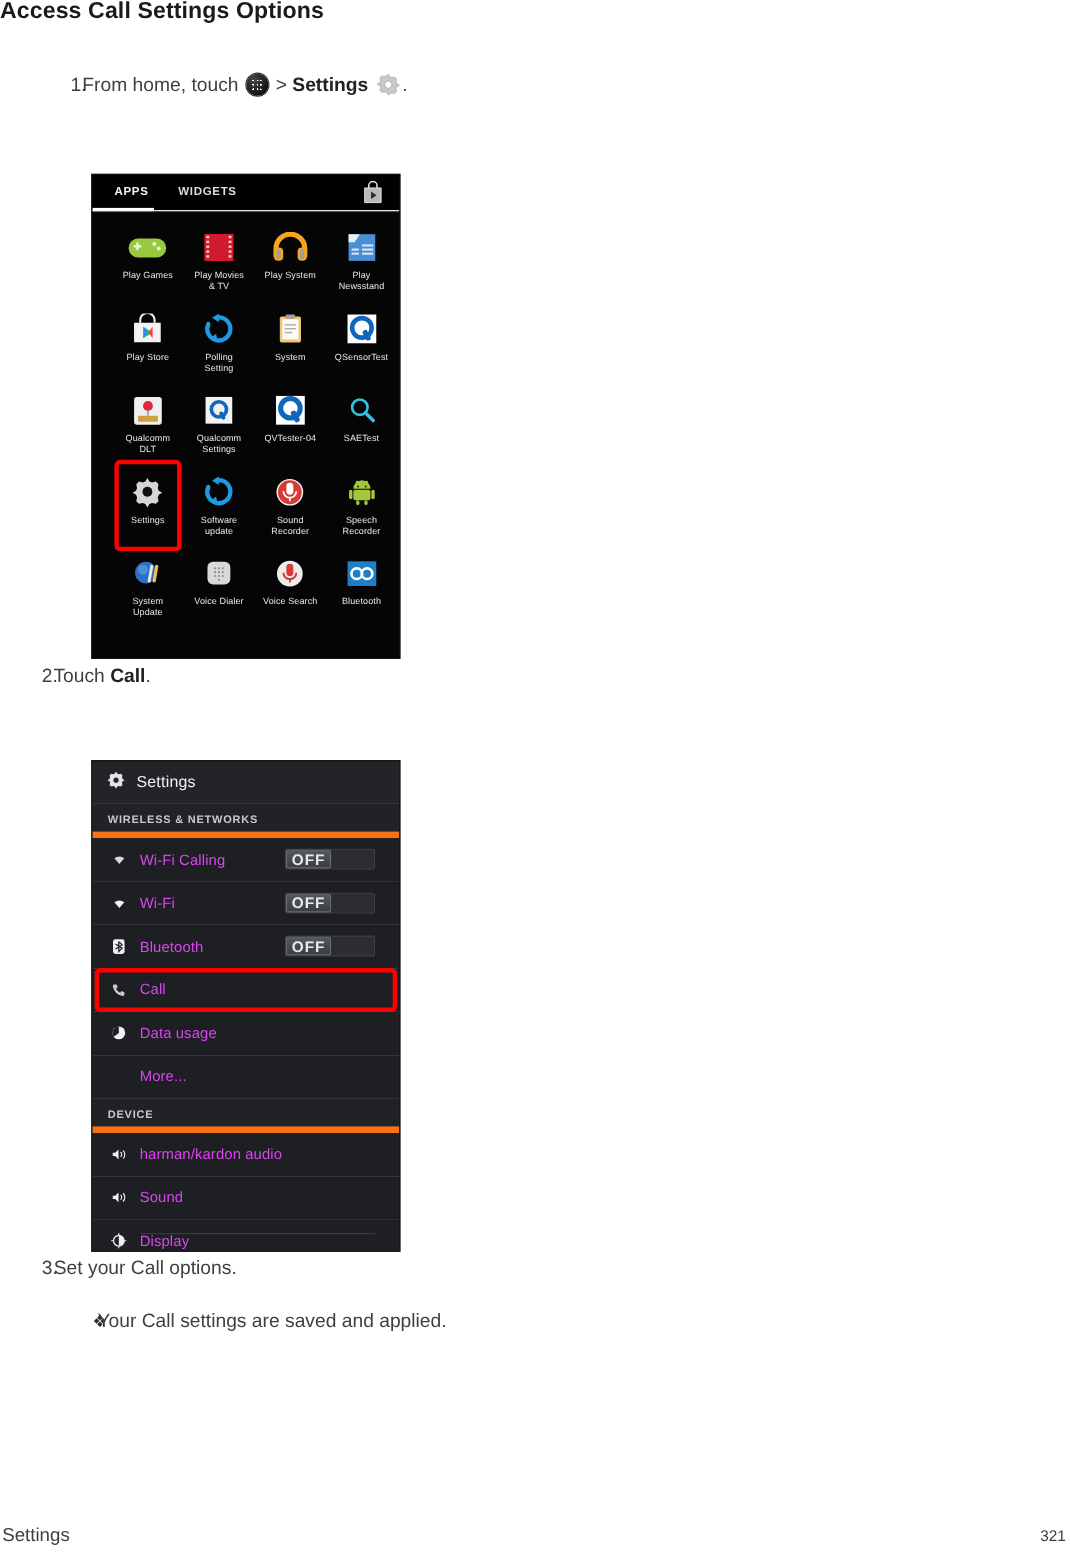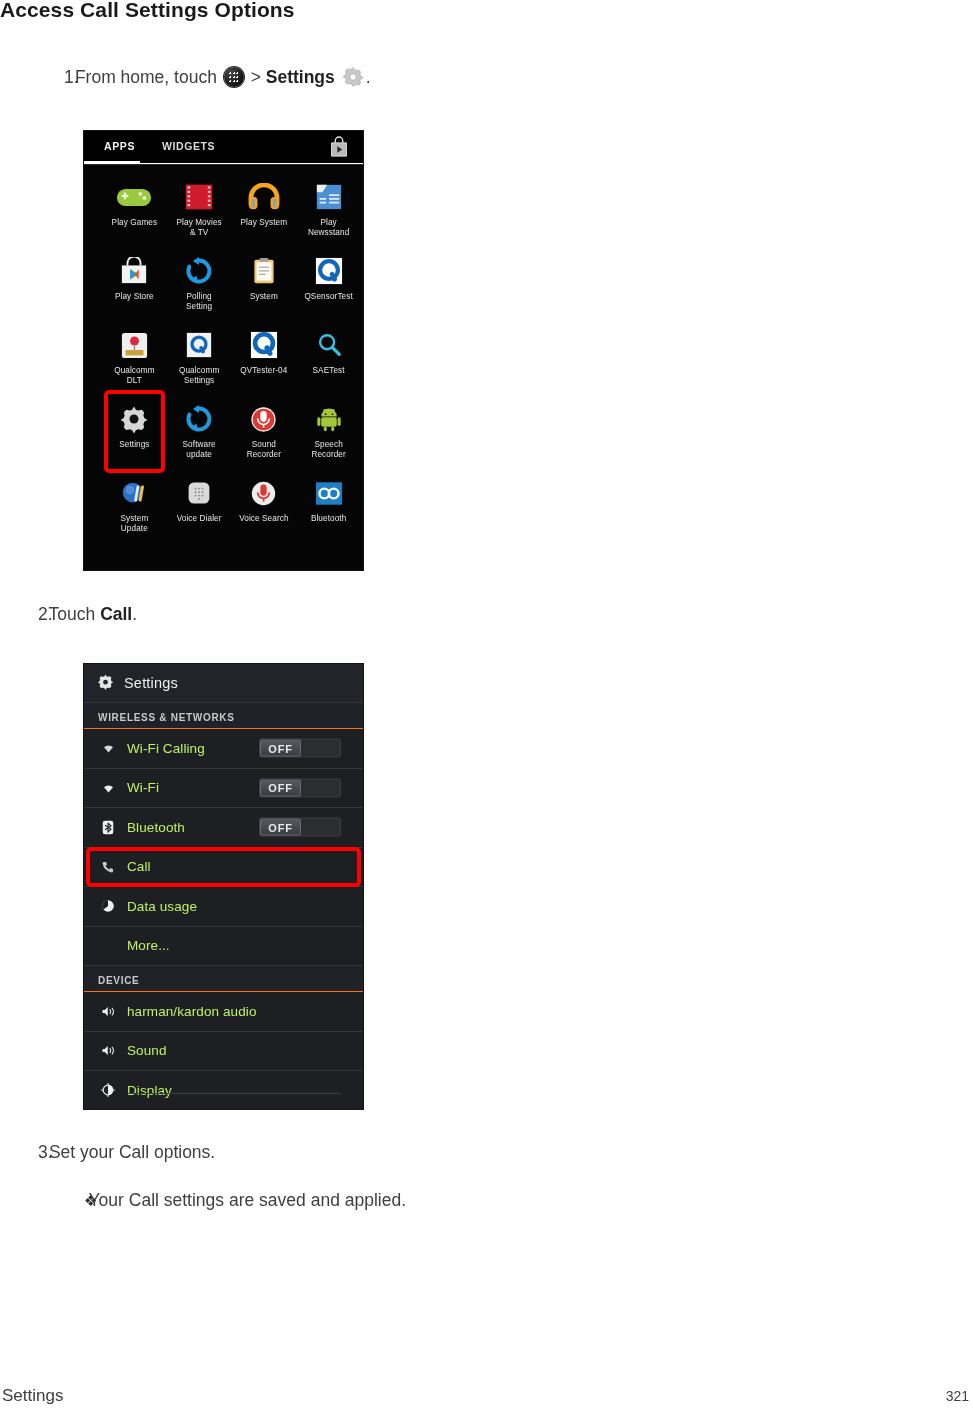--- a/index.html
+++ b/index.html
@@ -108,20 +108,21 @@
     background-position: 0 0, 3.8px 0, 7.6px 0, 0 3.8px, 3.8px 3.8px, 7.6px 3.8px, 0 7.6px, 3.8px 7.6px, 7.6px 7.6px;
   }
   .gear-ico { width: 22px; height: 22px; vertical-align: -5px; }
 
   
   .shot {
     position: absolute;
     background: #000;
     box-sizing: border-box;
     overflow: hidden;
+    margin-top: 28px;
   }
 
   
   #apps-drawer {
     left: 83px;
     top: 130px;
     width: 281px;
     height: 441px;
     border: 1px solid #141414;
     background: #050505;
@@ -219,42 +220,42 @@
     color: #f0f0f0;
     margin-left: 10px;
     letter-spacing: 0.2px;
   }
   .set-section {
     font-size: 10px;
     font-weight: bold;
     color: #c9c9c9;
     letter-spacing: 0.7px;
     padding: 9px 0 5px 14px;
-    border-bottom: 1px solid #f97316;
+    border-bottom: 6px solid #f97316;
     background: #202227;
   }
   .set-row {
     height: 38.5px;
     display: flex;
     align-items: center;
     padding-left: 14px;
     border-bottom: 1px solid #34363a;
     position: relative;
     background: #1d1f23;
   }
   .set-row-icon {
     width: 20px;
     display: flex;
     justify-content: center;
     align-items: center;
     flex: 0 0 20px;
   }
   .set-row-label {
     font-size: 13.5px;
-    color: #bef264;
+    color: #d946ef;
     margin-left: 9px;
     letter-spacing: 0.1px;
   }
   .set-row.indent .set-row-label { margin-left: 29px; }
   .toggle {
     position: absolute;
     right: 22px;
     top: 50%;
     transform: translateY(-50%);
     width: 82px;
@@ -266,21 +267,21 @@
     align-items: center;
     box-sizing: border-box;
   }
   .toggle .knob {
     width: 41px;
     height: 17px;
     background: linear-gradient(#55585e, #3a3d43);
     border: 1px solid #6a6d73;
     border-radius: 2px;
     color: #e9e9e9;
-    font-size: 11px;
+    font-size: 14px;
     font-weight: bold;
     letter-spacing: 0.8px;
     display: flex;
     align-items: center;
     justify-content: center;
     box-sizing: border-box;
   }
   .set-bottom-line {
     position: absolute;
     left: 44px;

